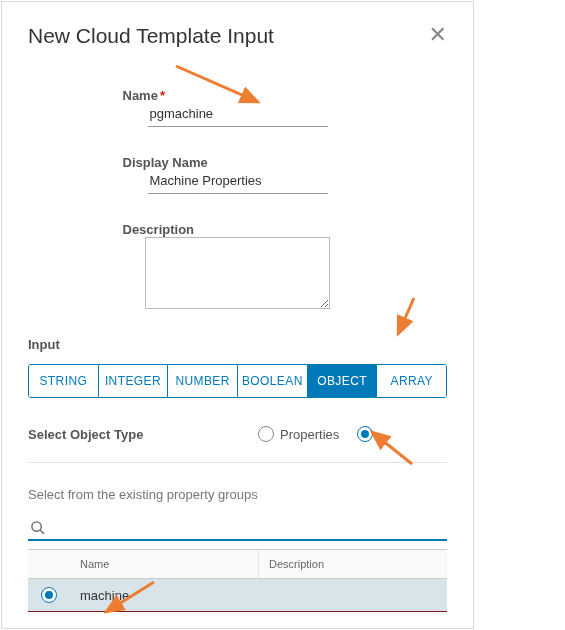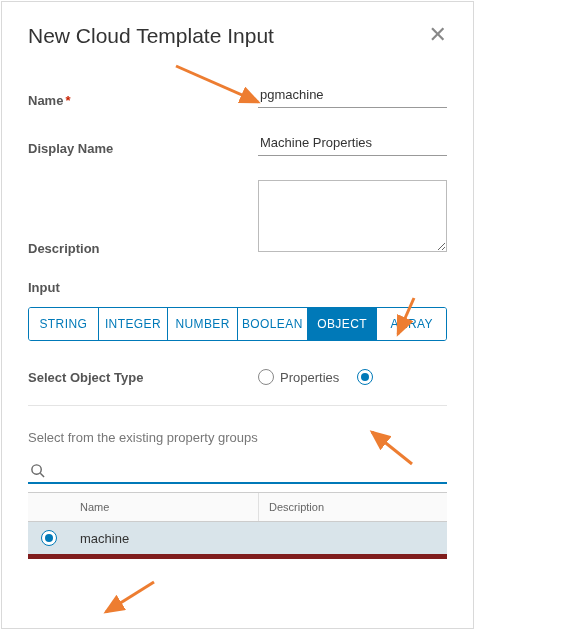--- a/index.html
+++ b/index.html
@@ -31,22 +31,23 @@
     color: #333;
   }
   .close {
     font-size: 22px;
     color: #888;
     cursor: pointer;
     line-height: 1;
   }
   .form-row {
     display: flex;
-    align-items: flex-end;
+    align-items: center;
     margin-bottom: 24px;
+    flex-direction: column;
   }
   .label {
     width: 230px;
     font-size: 13px;
     font-weight: 600;
     color: #555;
     padding-top: 4px;
   }
   .required { color: #c92100; margin-left: 2px; }
   .field {
@@ -188,21 +189,21 @@
     padding: 8px 10px;
   }
   .th.sel { width: 42px; }
   .th.name { flex: 1; border-right: 1px solid #e0e0e0; }
   .th.desc { flex: 1; }
   .trow {
     display: flex;
     align-items: center;
     background: #d9e4ea;
     padding: 8px 0;
-    border-bottom: 5px solid #7f1d1d;
+    border-bottom: 1px solid #7f1d1d;
   }
   .td.sel { width: 42px; display:flex; justify-content:center; }
   .td.name { flex: 1; padding-left: 10px; font-size: 13px; color: #333; }
   .td.desc { flex: 1; padding-left: 10px; font-size: 13px; color: #333; }
 
   
   .arrow {
     position: absolute;
     pointer-events: none;
   }

